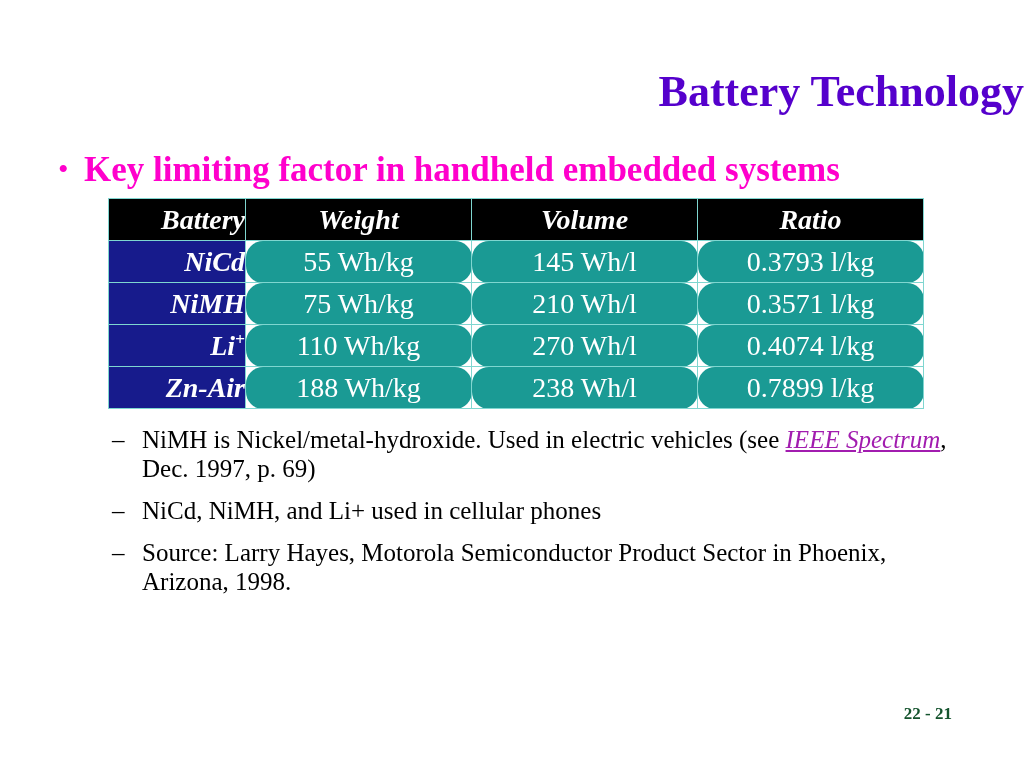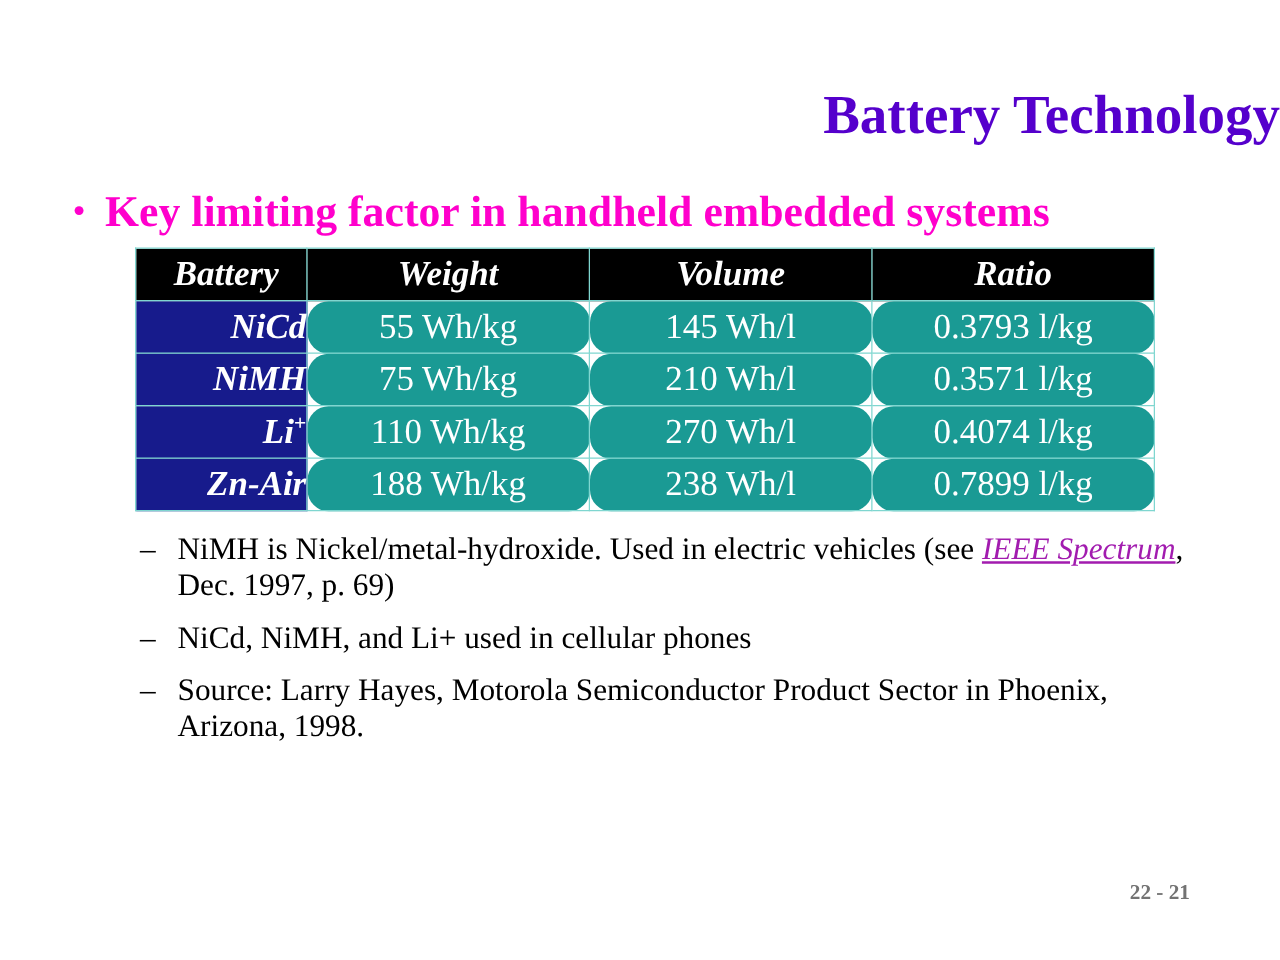--- a/index.html
+++ b/index.html
@@ -82,21 +82,21 @@
   }
 
   thead th {
     background: #000000;
     font-style: italic;
     font-weight: bold;
     text-align: center;
   }
 
   thead th.col-battery {
-    text-align: center;
+    text-align: right;
     padding-left: 8px;
     width: 128px;
   }
 
   tbody td.label {
     background: #171b8c;
     font-style: italic;
     font-weight: bold;
     text-align: right;
     padding-left: 8px;
@@ -149,21 +149,21 @@
     margin-top: 44px;
   }
 
   .page-num {
     position: absolute;
     right: 72px;
     bottom: 44px;
     font-size: 17px;
     font-weight: bold;
     font-family: "Liberation Serif", serif;
-    color: #737373;
+    color: #14532d;
   }
 </style>
 </head>
 <body>
 
 <div class="slide">
 
   <h1 class="slide-title">Battery Technology</h1>
 
   <div class="bullet-row">

